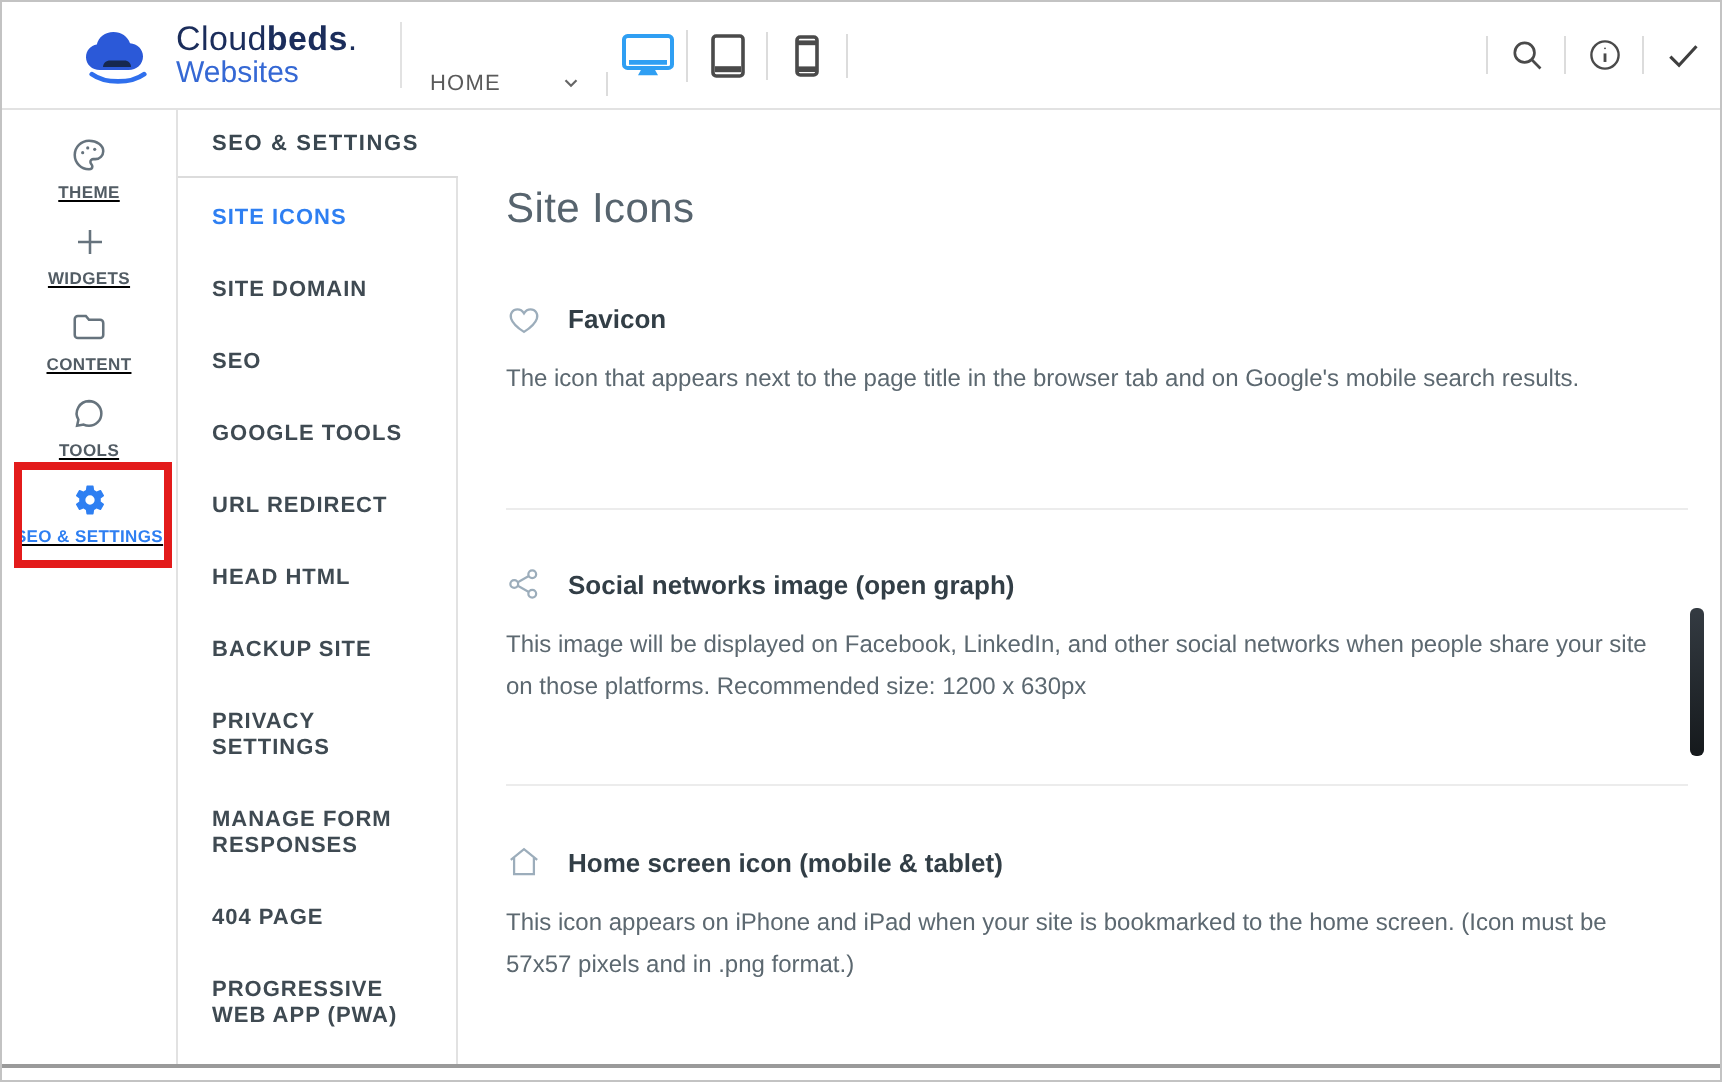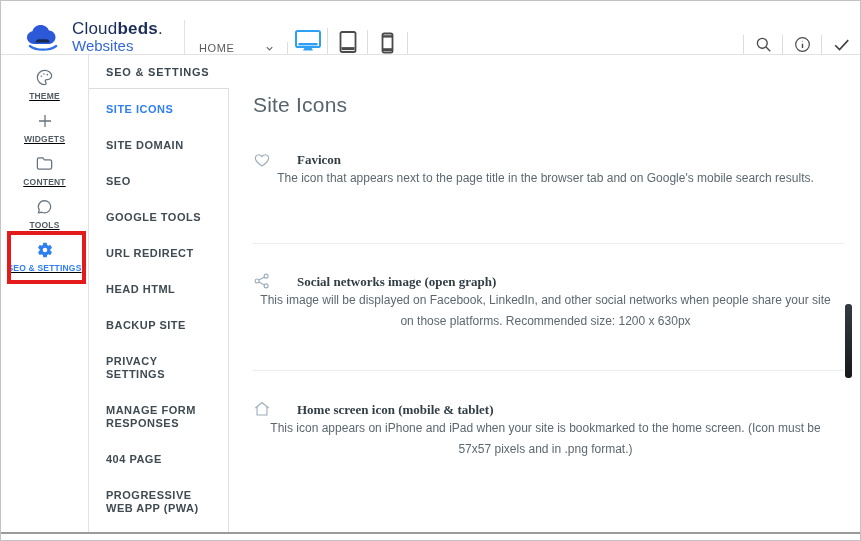--- a/index.html
+++ b/index.html
@@ -4,21 +4,21 @@
 <style>
   * { box-sizing: border-box; margin: 0; padding: 0; }
   html,body { background:#fff; font-family:"Liberation Sans","DejaVu Sans",sans-serif; }
   .frame {
     position:relative; width:861px; height:541px;
     border:1px solid #c3c3c3; background:#fff; overflow:hidden;
   }
   .app { height:533px; border-bottom:2px solid #9a9a9a; display:flex; flex-direction:column; background:#fff; }
 
   
-  .topbar { height:54px; border-bottom:1px solid #e2e2e2; display:flex; align-items:flex-end; flex:0 0 54px; background:#fff; }
+  .topbar { height:54px; border-bottom:1px solid #e2e2e2; display:flex; align-items:center; flex:0 0 54px; background:#fff;padding-left:16px; }
   .brand-box { width:184px; border-right:1px solid #e2e2e2; display:flex; align-items:center; padding-left:22px; gap:9px; cursor:pointer; }
   .brand-text { line-height:1.05; }
   .brand-line1 { font-size:17px; color:#1b2d5b; letter-spacing:.2px; }
   .brand-line1 .bold { font-weight:700; }
   .brand-line2 { font-size:15px; color:#3568d4; }
   .page-dropdown { width:103px; border-right:1px solid #dcdcdc; display:flex; align-items:center; justify-content:space-between; padding:0 12px 0 14px; cursor:pointer;margin-top:28px; }
   .page-dropdown span { font-size:11px; color:#5a5a5a; letter-spacing:.6px; }
   .device-btn { width:40px; border-right:1px solid #dcdcdc; display:flex; align-items:center; justify-content:center; cursor:pointer; background:#fff; border-top:0; border-bottom:0; border-left:0; }
   .topbar-spacer { flex:1; }
   .tool-btn { width:39px; border-left:1px solid #dcdcdc; display:flex; align-items:center; justify-content:center; cursor:pointer; background:#fff; border-top:0; border-bottom:0; border-right:0; }
@@ -39,23 +39,23 @@
   .subnav-header { height:34px; display:flex; align-items:center; padding-left:17px; border-bottom:1px solid #dcdcdc; font-size:11px; font-weight:600; letter-spacing:.8px; color:#3a4750; }
   .subnav-list { padding:14px 10px 0 17px; }
   .subnav-item { font-size:11px; font-weight:600; letter-spacing:.5px; color:#3f4a52; line-height:13px; margin-bottom:23px; cursor:pointer; }
   .subnav-item.active { color:#2e7ff2; }
 
   
   .main { flex:1; padding-left:24px; position:relative; background:#fff; }
   .page-title { margin-top:38px; font-size:21px; font-weight:400; color:#57646e; letter-spacing:.2px; }
   .content-section { margin-right:16px; }
   .content-section.b { border-bottom:1px solid #ececec; }
-  .sec-head { display:flex; align-items:flex-end; gap:26px;font-family:Liberation Serif, serif; }
+  .sec-head { display:flex; align-items:center; gap:13px; }
   .sec-head h3 { font-size:13px; font-weight:700; color:#323e46; }
-  .sec-desc { margin-top:0; font-size:12px; color:#5c6870; line-height:21px; max-width:585px;text-align:center; }
+  .sec-desc { margin-top:11px; font-size:12px; color:#5c6870; line-height:21px; max-width:585px; }
   .s1 { margin-top:34px; padding-bottom:54px; }
   .s2 { padding-top:28px; padding-bottom:38px; }
   .s3 { padding-top:29px; }
 
   .scroll-thumb { position:absolute; right:8px; top:303px; width:7px; height:74px; border-radius:3px;
                   background:linear-gradient(#343b42,#15191c); cursor:grab; }
   svg { display:block; }
 </style>
 </head>
 <body>

